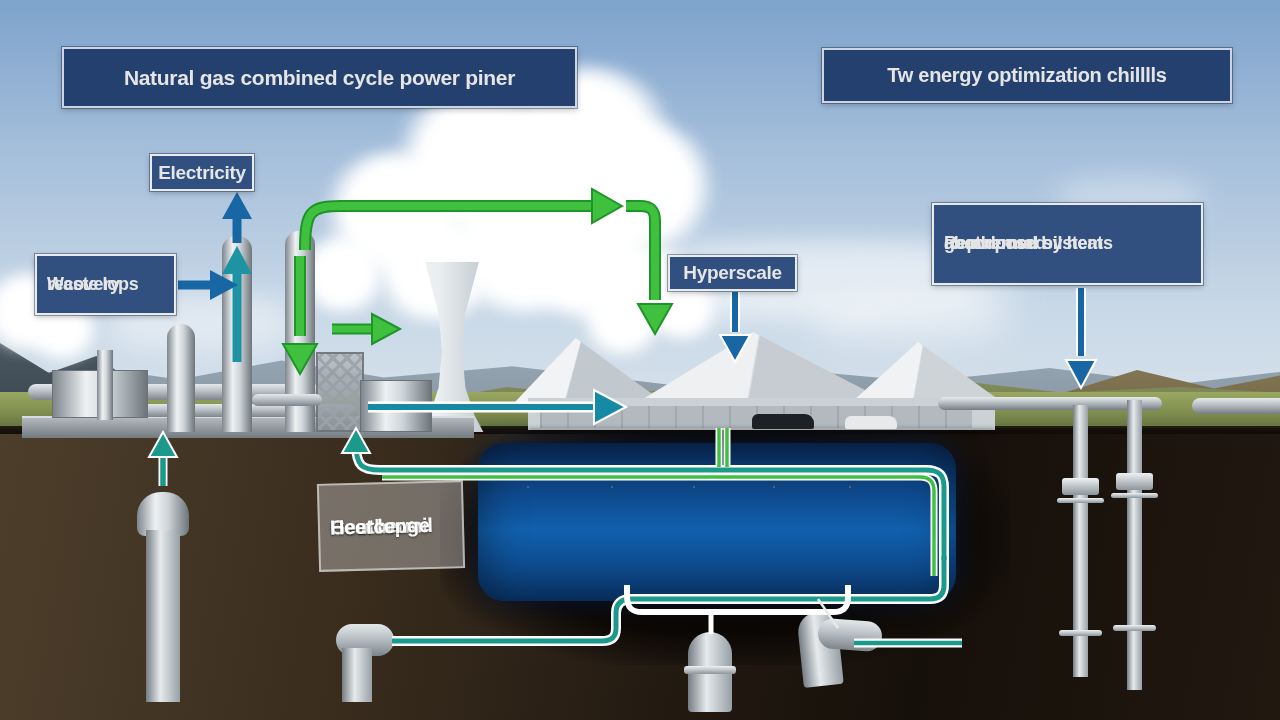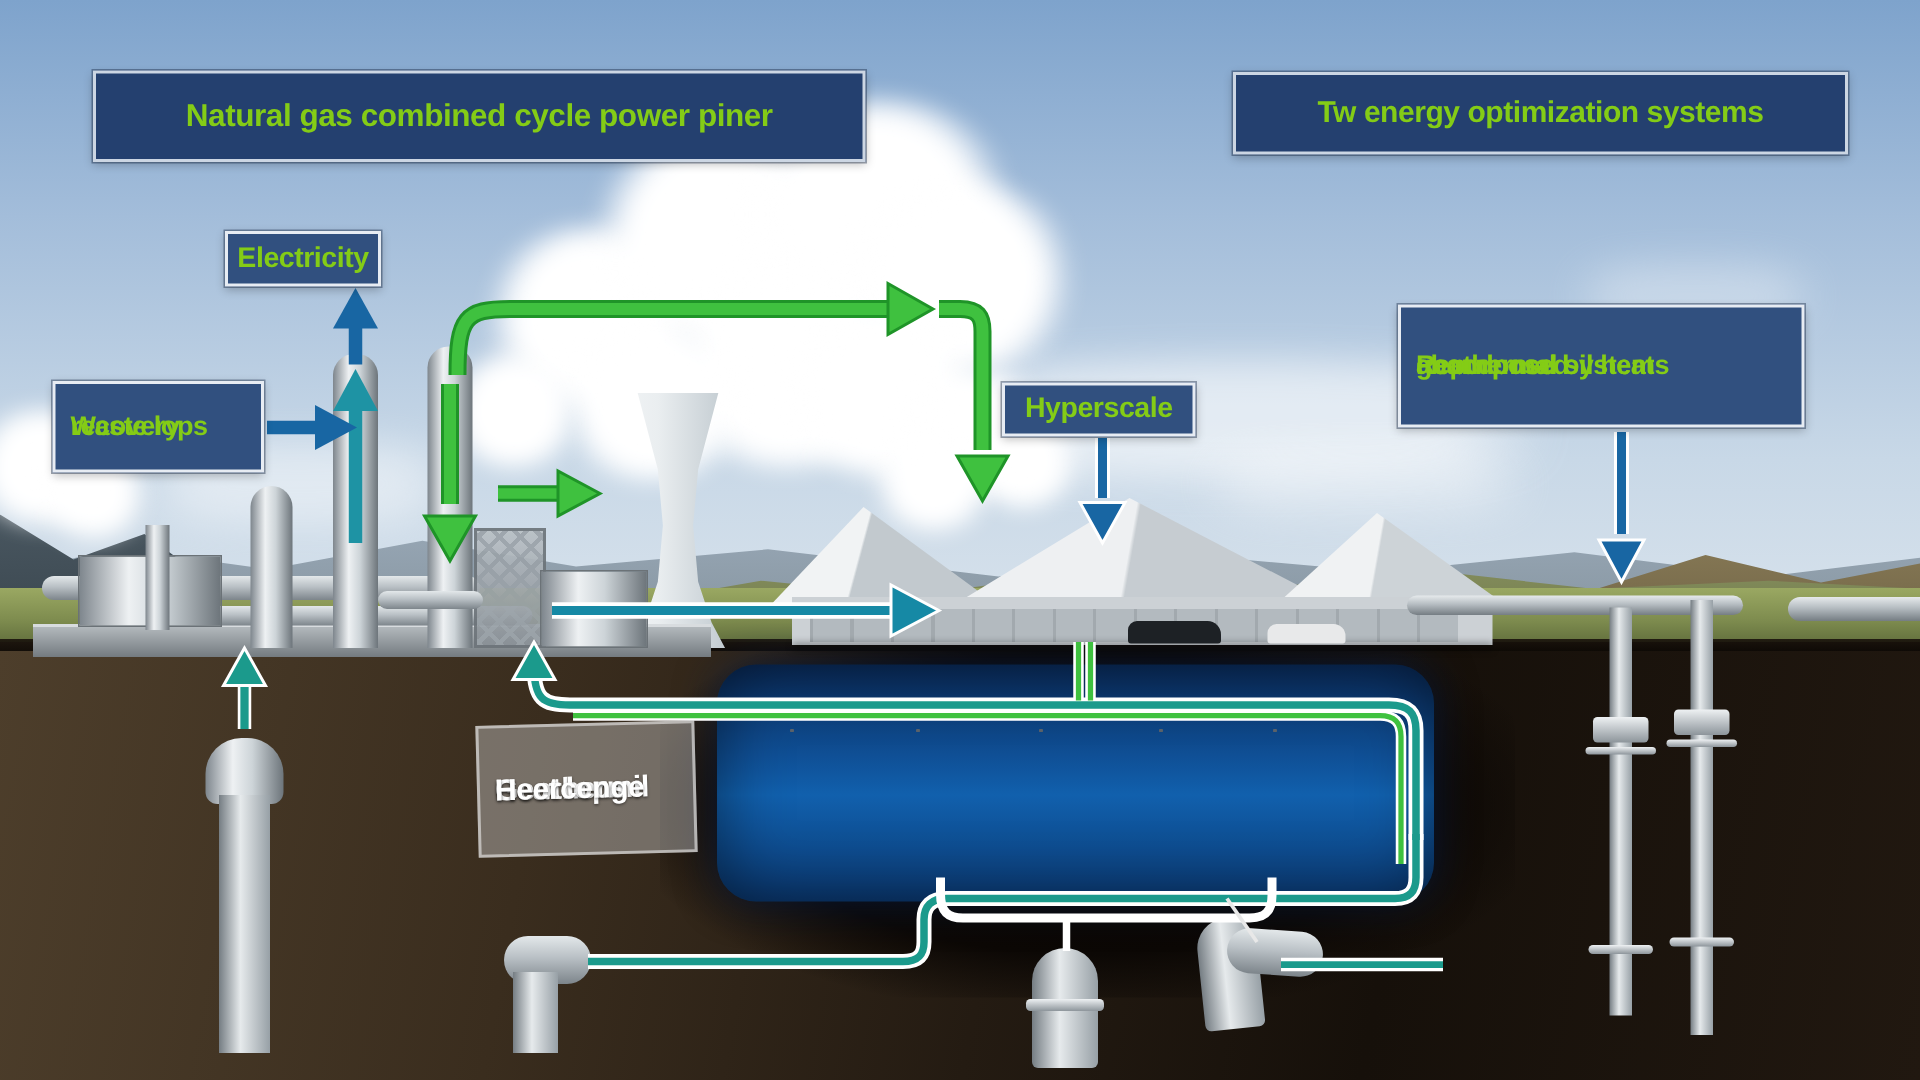--- a/index.html
+++ b/index.html
@@ -76,21 +76,21 @@
   .car-dark{left:752px;top:414px;width:62px;height:15px;background:#1d2125;border-radius:6px 9px 2px 2px;}
   .car-white{left:845px;top:416px;width:52px;height:13px;background:#e8e9ea;border-radius:6px 8px 2px 2px;}
 
   
   .pipeH{background:linear-gradient(180deg,#e6eaec 0%,#b6bdc2 45%,#757d83 100%);border-radius:7px;}
   .pipeV{background:linear-gradient(90deg,#757d83 0%,#e6eaec 42%,#97a0a6 100%);}
   .flange{background:linear-gradient(180deg,#eef1f3,#8d959b);border-radius:3px;}
 
   
   .lbl{display:flex;align-items:center;justify-content:center;text-align:center;
-    background:#31507f;border:2px solid #e7ecf3;color:#84cc16;font-weight:bold;
+    background:#31507f;border:2px solid #e7ecf3;color:#e5e5e5;font-weight:bold;
     font-size:19px;letter-spacing:-.3px;z-index:50;
     box-shadow:0 0 0 1px rgba(15,32,60,.4),0 2px 6px rgba(0,0,0,.25);}
   .lbl.multi{flex-direction:column;align-items:flex-start;justify-content:center;
     text-align:left;padding:4px 10px;line-height:1.18;font-size:18px;}
   .title{background:#24406f;border:2px solid #ccd6e3;font-size:21px;z-index:50;}
   .ghost{flex-direction:column;align-items:flex-start;background:rgba(205,205,205,.42);
     border:2px solid rgba(248,248,248,.55);box-shadow:none;color:#fff;font-size:20px;
     line-height:1.22;padding:4px 10px;transform:rotate(-1.5deg);
     text-shadow:0 1px 2px rgba(0,0,0,.45);}
 
@@ -397,21 +397,21 @@
       <path d="M163,486 V454" stroke="#fff" stroke-width="9" fill="none"></path>
       <path d="M163,486 V454" stroke="#1b9a8c" stroke-width="5.5" fill="none"></path>
       <path d="M163,432 l-14,25 h28 z" fill="#1b9a8c" stroke="#fff" stroke-width="2"></path>
     </g>
   </svg>
 
   <div class="lbl title" style="left:62px;top:47px;width:515px;height:61px">
     <span class="d">Natural gas combined cycle power piner</span>
   </div>
   <div class="lbl title" style="left:822px;top:48px;width:410px;height:55px;font-size:20px">
-    <span class="d">Tw energy optimization systems</span>
+    <span class="d">Tw energy optimization chilllls</span>
   </div>
   <div class="lbl" style="left:150px;top:154px;width:104px;height:37px">
     <span class="d">Electricity</span>
   </div>
   <div class="lbl multi" style="left:35px;top:254px;width:141px;height:61px">
     <span class="d">Waste lops</span>
     <span class="d">recovery</span>
   </div>
   <div class="lbl" style="left:668px;top:255px;width:129px;height:36px">
     <span class="d">Hyperscale</span>

